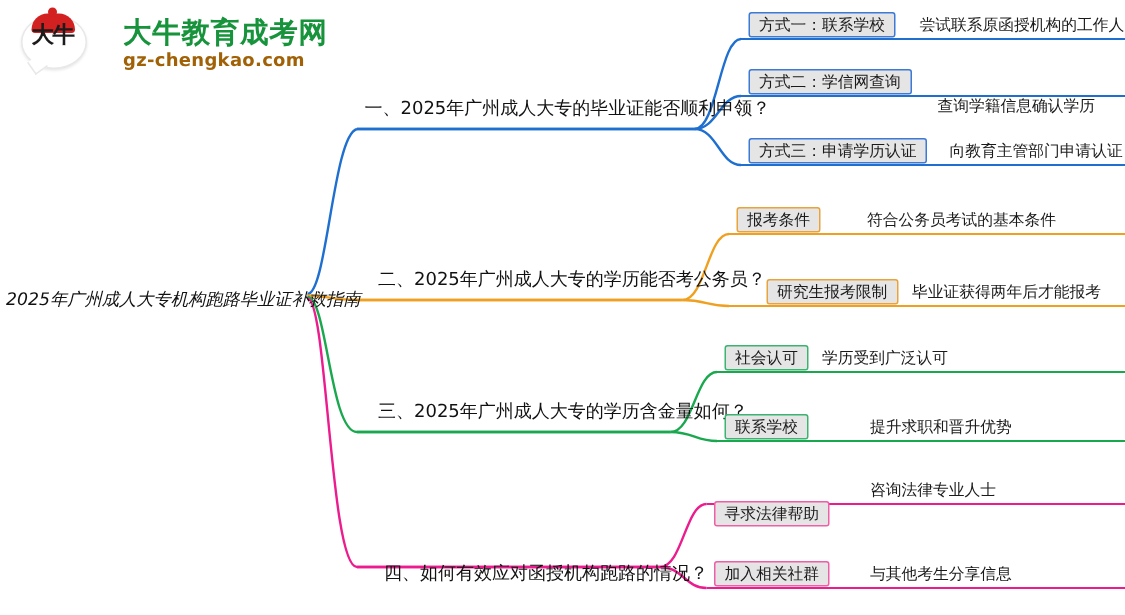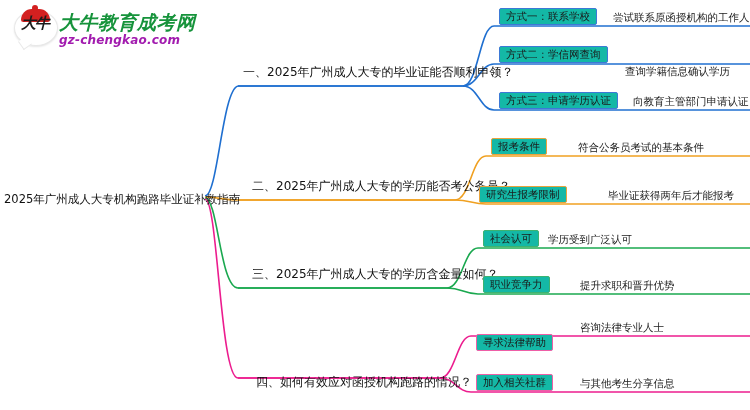--- a/index.html
+++ b/index.html
@@ -8,23 +8,22 @@
     background:#ffffff;
     font-family:"DejaVu Sans","Liberation Sans",sans-serif;
     overflow:hidden;
     position:relative;
   }
   #mindmap{position:absolute;left:0;top:0;width:750px;height:410px;}
 
   
   .logo{
     position:absolute;left:14px;top:8px;
-    display:flex;align-items:center;gap:1px;
+    display:flex;align-items:center;gap:24px;
     z-index:6;
-    font-style:italic;
   }
   .logo-mark{
     position:relative;width:44px;height:42px;flex:0 0 44px;
   }
   .logo-mark .bubble{
     position:absolute;left:0;top:2px;width:42px;height:34px;
     background:#ffffff;border:1.5px solid #e8e8e8;border-radius:50%;
     box-shadow:0 1px 2px rgba(0,0,0,.10);
   }
   .logo-mark .tail{
@@ -44,46 +43,46 @@
     position:absolute;left:0;top:8px;width:42px;
     text-align:center;font-size:15px;font-weight:700;color:#1b1b1b;
     letter-spacing:-1px;line-height:15px;
   }
   .logo-text{display:flex;flex-direction:column;justify-content:flex-end;}
   .logo-title{
     font-size:19px;font-weight:700;color:#16933b;letter-spacing:.5px;
     line-height:21px;white-space:nowrap;
   }
   .logo-sub{
-    font-size:12px;font-weight:700;color:#a21caf;letter-spacing:.2px;
+    font-size:12px;font-weight:700;color:#a16207;letter-spacing:.2px;
     line-height:14px;white-space:nowrap;
   }
 
   
   .node{
     position:absolute;
     font-size:11px;color:#1a1a1a;white-space:nowrap;
     line-height:14px;
   }
   .root-node{
     font-size:11.5px;color:#111;font-weight:400;
-    left:4px;top:192px;
+    left:4px;top:192px;font-style:italic;
   }
   .topic{font-size:12px;color:#111;}
 
   .leaf-box{
     position:absolute;
     display:flex;align-items:center;
     height:17px;
     box-sizing:border-box;
     padding:0 6px;
     border:1px solid #3d79d6;
     border-radius:2px;
     font-size:10.5px;color:#1a1a1a;
-    background:#14b8a6;
+    background:#e5e5e5;
     white-space:nowrap;
   }
   .leaf-note{
     position:absolute;
     font-size:10.5px;color:#1a1a1a;white-space:nowrap;line-height:14px;
   }
 </style>
 </head>
 <body>
 
@@ -165,29 +164,29 @@
 <div class="leaf-note" style="left:625px;top:48px;margin-top:16px;">查询学籍信息确认学历</div>
 
 <div class="leaf-box" style="left:499px;top:92px;border-color:#3d79d6;">方式三：申请学历认证</div>
 <div class="leaf-note" style="left:633px;top:94px;">向教育主管部门申请认证</div>
 
 <div class="node topic" style="left:252px;top:179px;">二、2025年广州成人大专的学历能否考公务员？</div>
 
 <div class="leaf-box" style="left:491px;top:138px;border-color:#e8a33d;">报考条件</div>
 <div class="leaf-note" style="left:578px;top:140px;">符合公务员考试的基本条件</div>
 
-<div class="leaf-box" style="left:479px;top:186px;border-color:#e8a33d;">研究生报考限制</div>
+<div class="leaf-box" style="left:511px;top:186px;border-color:#e8a33d;">研究生报考限制</div>
 <div class="leaf-note" style="left:608px;top:188px;">毕业证获得两年后才能报考</div>
 
 <div class="node topic" style="left:252px;top:267px;">三、2025年广州成人大专的学历含金量如何？</div>
 
 <div class="leaf-box" style="left:483px;top:230px;border-color:#3cb371;">社会认可</div>
 <div class="leaf-note" style="left:548px;top:232px;">学历受到广泛认可</div>
 
-<div class="leaf-box" style="left:483px;top:276px;border-color:#3cb371;">职业竞争力</div>
+<div class="leaf-box" style="left:483px;top:276px;border-color:#3cb371;">联系学校</div>
 <div class="leaf-note" style="left:580px;top:278px;">提升求职和晋升优势</div>
 
 <div class="node topic" style="left:256px;top:375px;">四、如何有效应对函授机构跑路的情况？</div>
 
 <div class="leaf-box" style="left:476px;top:318px;border-color:#ee5fa7;margin-top:16px;">寻求法律帮助</div>
 <div class="leaf-note" style="left:580px;top:320px;">咨询法律专业人士</div>
 
 <div class="leaf-box" style="left:476px;top:374px;border-color:#ee5fa7;">加入相关社群</div>
 <div class="leaf-note" style="left:580px;top:376px;">与其他考生分享信息</div>
 

